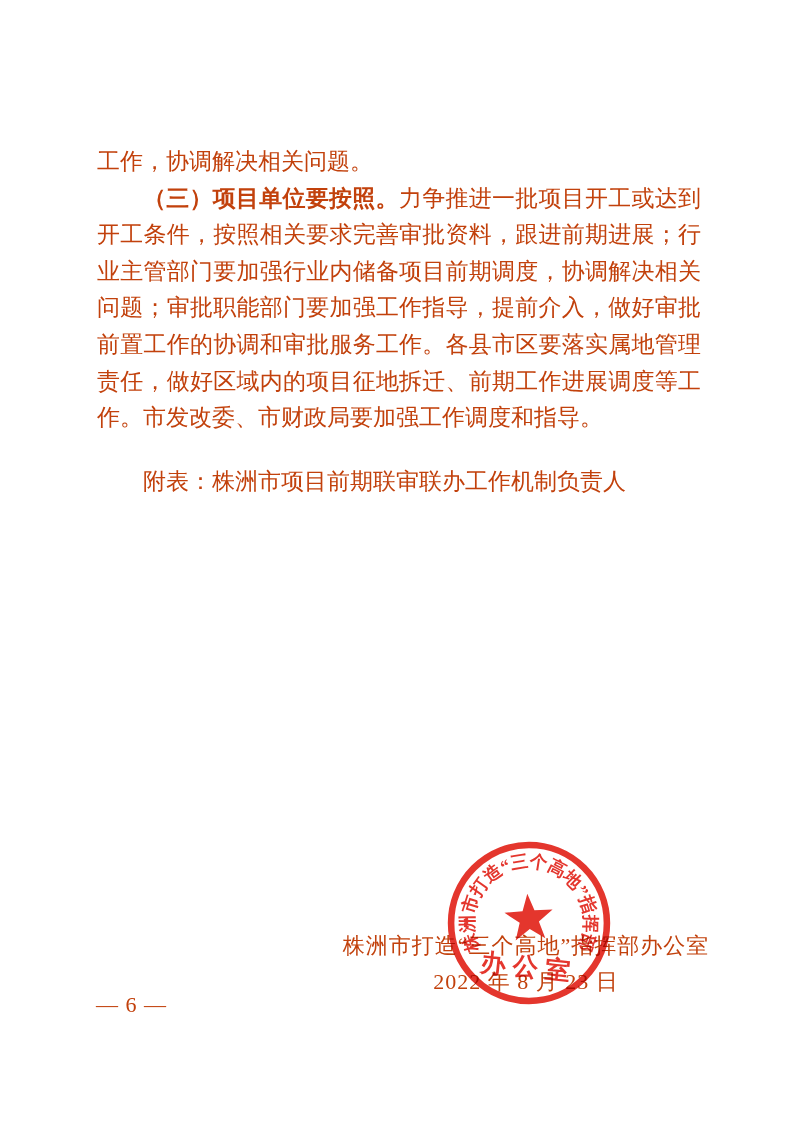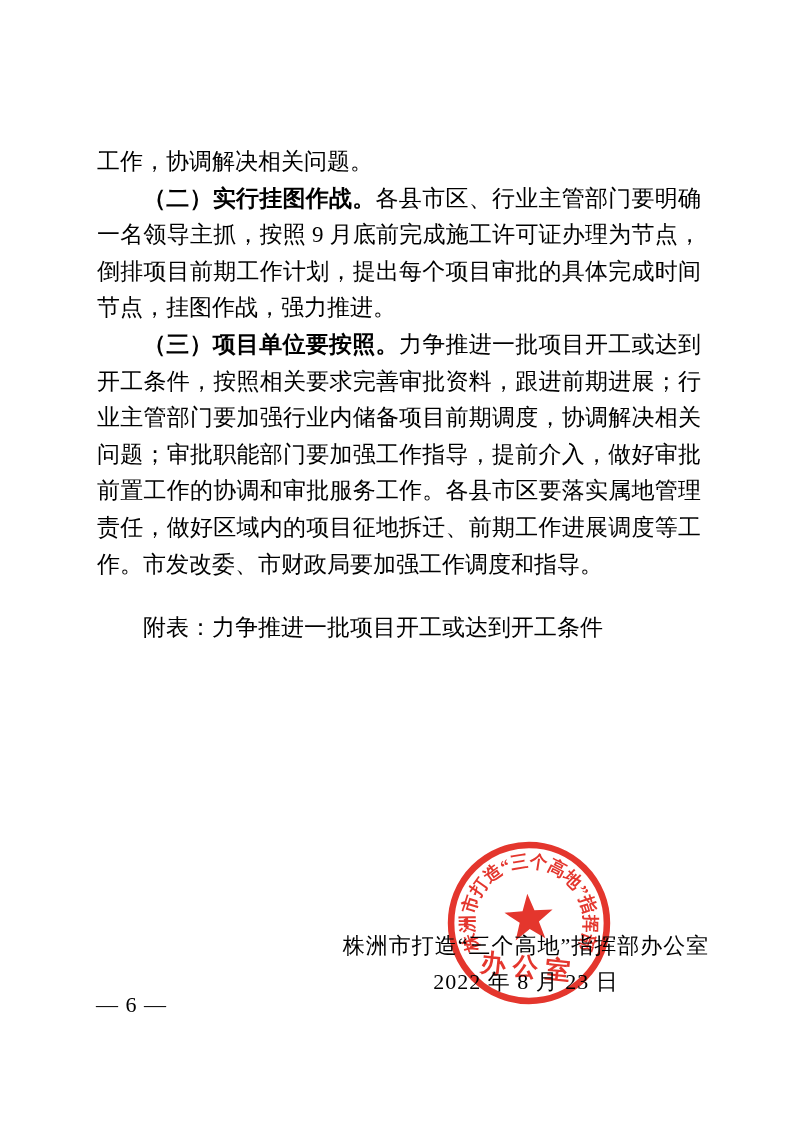--- a/index.html
+++ b/index.html
@@ -2,21 +2,21 @@
 <html><head>
 <meta charset="utf-8">
 <style>
   html,body{margin:0;padding:0;background:#ffffff;}
   .page{
     position:relative;
     width:794px;height:1123px;
     background:#ffffff;
     overflow:hidden;
     font-family:"Liberation Serif","DejaVu Serif",serif;
-    color:#000000;
+    color:#c2410c;
   }
   .content{
     position:absolute;
     left:97px;top:144px;width:604px;
     font-size:23px;
     line-height:36.6px;
     text-align:justify;
     text-justify:inter-ideograph;
   }
   .para{margin:0;text-indent:2em;}
@@ -58,23 +58,22 @@
     letter-spacing:7px;
   }
 </style>
 </head>
 <body>
 
 <div class="page">
 
   <div class="content">
     <p class="para no-indent"><span>工作，协调解决相关问题。</span></p>
-    <p class="para"><b class="lead">（二）实行挂图作战。</b><span>各县市区、行业主管部门要明确一名领导主抓，按照 9 月底前完成施工许可证办理为节点，倒排项目前期工作计划，提出每个项目审批的具体完成时间节点，挂图作战，强力推进。</span></p>
     <p class="para"><b class="lead">（三）项目单位要按照。</b><span>力争推进一批项目开工或达到开工条件，按照相关要求完善审批资料，跟进前期进展；行业主管部门要加强行业内储备项目前期调度，协调解决相关问题；审批职能部门要加强工作指导，提前介入，做好审批前置工作的协调和审批服务工作。各县市区要落实属地管理责任，做好区域内的项目征地拆迁、前期工作进展调度等工作。市发改委、市财政局要加强工作调度和指导。</span></p>
-    <p class="para attachment">附表：力争推进一批项目开工或达到开工条件</p>
+    <p class="para attachment">附表：株洲市项目前期联审联办工作机制负责人</p>
   </div>
 
   <div class="sigblock">
     <div class="signature">株洲市打造“三个高地”指挥部办公室</div>
     <div class="date">2022 年 8 月 23 日</div>
   </div>
 
   <div class="seal">
     <svg viewBox="0 0 168 168" aria-hidden="true">
       <circle cx="84" cy="84" r="77" fill="none" stroke="#e2261d" stroke-width="6.5"></circle>

